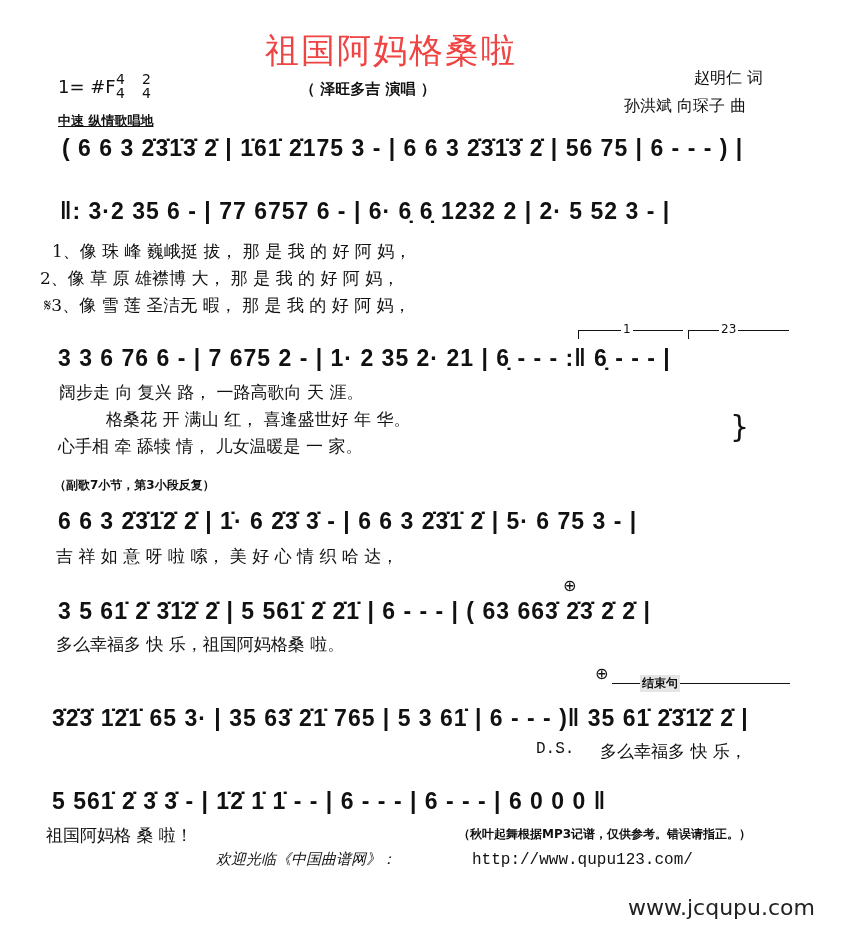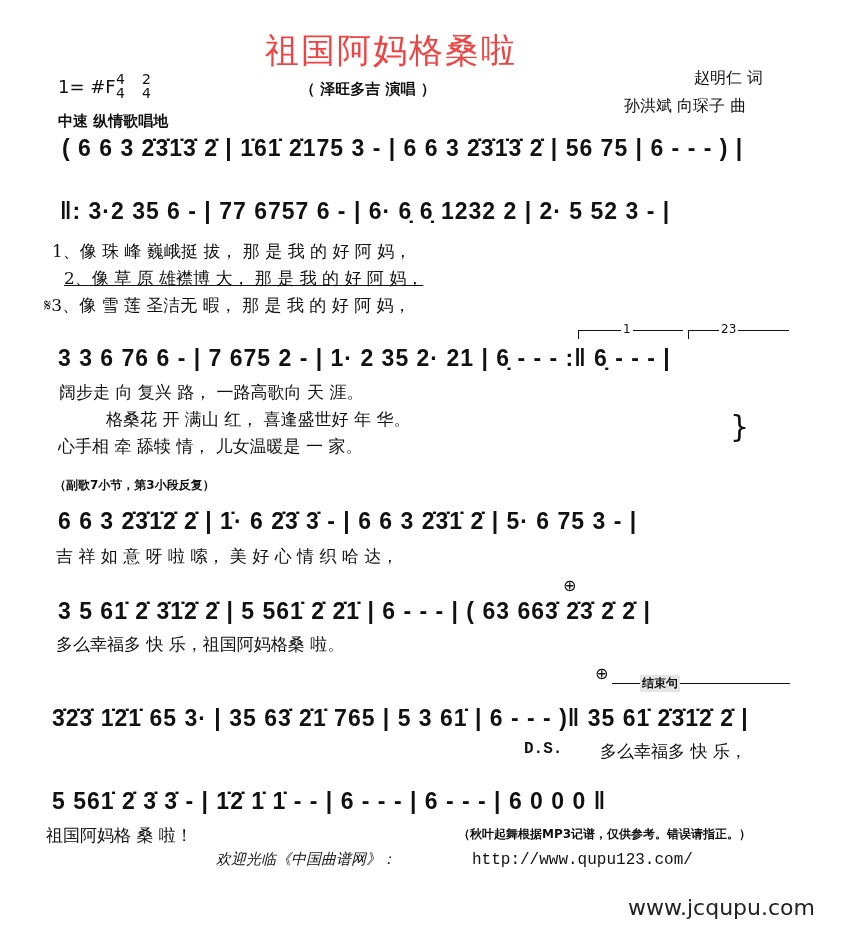--- a/index.html
+++ b/index.html
@@ -1,20 +1,20 @@
 <!DOCTYPE html>
 <html><head>
 <meta charset="utf-8">
 <style>
   html, body { margin:0; padding:0; background:#ffffff; }
   body { width:850px; height:930px; position:relative; overflow:hidden; font-family:"DejaVu Sans", sans-serif; color:#111; }
   .abs { position:absolute; white-space:nowrap; }
   .title { font-family:"DejaVu Sans", sans-serif; font-size:34px; color:#ef4444; letter-spacing:2px; }
   .meta { font-size:15px; font-weight:bold; }
-  .sub { font-size:15px; font-weight:bold; }
+  .sub { font-size:13px; font-weight:bold;text-decoration:underline; }
   .credits { font-size:16px; font-family:"DejaVu Serif", serif; }
   .notes { font-family:"Liberation Sans", sans-serif; font-weight:bold; font-size:23px; letter-spacing:1px; }
   .lyric { font-family:"DejaVu Serif", serif; font-size:17px; }
   .small { font-size:12px; font-weight:bold; }
   .footer { font-family:"DejaVu Serif", serif; font-size:15px;font-style:italic; }
   .mono { font-family:"Liberation Mono", monospace; font-size:16px; }
   .wm { font-family:"DejaVu Sans", sans-serif; font-size:22px; color:#222; }
   .volta { position:absolute; border-top:1px solid #111; border-left:1px solid #111; height:8px; }
   .volta-label { font-size:12px; background:#fff; padding:0 2px; position:absolute; top:-9px; }
 </style>
@@ -31,21 +31,21 @@
 <div class="abs" style="left:142px; top:72px; font-size:14px; line-height:14px; text-align:center;">2<br>4</div>
 <div class="abs sub" style="left:58px; top:112px;">中速  纵情歌唱地</div>
 
 <div class="abs credits" style="left:694px; top:68px;">赵明仁 词</div>
 <div class="abs credits" style="left:624px; top:96px;">孙洪斌 向琛子 曲</div>
 
 <div class="abs notes" style="left:62px; top:135px;">( 6 6 3 2̇3̇1̇3̇ 2̇ | 1̇61̇ 2̇175 3 - | 6 6 3 2̇3̇1̇3̇ 2̇ | 56 75 | 6 - - - ) |</div>
 
 <div class="abs notes" style="left:60px; top:198px;">‖: 3·2 35 6 - | 77 6757 6 - | 6· 6̣ 6̣ 1232 2 | 2· 5 52 3 - |</div>
 <div class="abs lyric" style="left:52px; top:240px;">1、像    珠   峰      巍峨挺       拔，  那   是   我       的    好      阿    妈，</div>
-<div class="abs lyric" style="left:64px; top:267px;text-decoration:underline;">2、像    草   原      雄襟博       大，  那   是   我       的    好      阿    妈，</div>
+<div class="abs lyric" style="left:40px; top:267px;">2、像    草   原      雄襟博       大，  那   是   我       的    好      阿    妈，</div>
 <div class="abs lyric" style="left:44px; top:294px;text-align:center;">𝄋3、像    雪   莲      圣洁无       暇，  那   是   我       的    好      阿    妈，</div>
 
 <div class="volta" style="left:578px; top:330px; width:104px;">
     <span class="volta-label" style="left:42px;">1</span>
   </div>
 <div class="volta" style="left:688px; top:330px; width:100px;">
     <span class="volta-label" style="left:30px;">23</span>
   </div>
 <div class="abs notes" style="left:58px; top:345px;">3 3 6 76 6 - | 7 675 2 - | 1· 2 35 2·  21 | 6̣ - - - :‖ 6̣ - - - |</div>
 <div class="abs lyric" style="left:59px; top:381px;">阔步走      向      复兴     路，    一路高歌向    天      涯。</div>
@@ -58,21 +58,21 @@
 <div class="abs lyric" style="left:56px; top:545px;">吉 祥    如       意     呀       啦  嗦，  美 好    心      情    织        哈 达，</div>
 
 <div class="abs" style="left:563px; top:576px; font-size:16px;">⊕</div>
 <div class="abs notes" style="left:58px; top:598px;">3 5 61̇ 2̇ 3̇1̇2̇ 2̇ | 5 561̇ 2̇ 2̇1̇ | 6 - - - | ( 63 663̇ 2̇3̇ 2̇ 2̇ |</div>
 <div class="abs lyric" style="left:56px; top:633px;">多么幸福多    快  乐，祖国阿妈格桑          啦。</div>
 
 <div class="abs" style="left:595px; top:664px; font-size:16px;">⊕</div>
 <div class="abs" style="left:612px; top:683px; width:178px; border-top:1px solid #111;"></div>
 <div class="abs small" style="left:640px; top:675px; background:#e5e5e5; padding:0 2px;">结束句</div>
 <div class="abs notes" style="left:52px; top:705px;">3̇2̇3̇ 1̇2̇1̇ 65 3· | 35 63̇ 2̇1̇ 765 | 5 3 61̇ | 6 - - - )‖ 35 61̇ 2̇3̇1̇2̇ 2̇ |</div>
-<div class="abs mono" style="left:524px; top:740px;font-weight:bold;">D.S.</div>
+<div class="abs mono" style="left:536px; top:740px;">D.S.</div>
 <div class="abs lyric" style="left:600px; top:740px;">多么幸福多 快 乐，</div>
 
 <div class="abs notes" style="left:52px; top:788px;">5 561̇ 2̇ 3̇ 3̇ - | 1̇2̇ 1̇ 1̇ - - | 6 - - - | 6 - - - | 6 0 0 0 ‖</div>
 <div class="abs lyric" style="left:46px; top:824px;">祖国阿妈格              桑                    啦！</div>
 <div class="abs small" style="left:458px; top:826px;">（秋叶起舞根据MP3记谱，仅供参考。错误请指正。）</div>
 
 <div class="abs footer" style="left:216px; top:850px;">欢迎光临《中国曲谱网》：</div>
 <div class="abs mono" style="left:448px; top:851px;margin-left:24px;">http://www.qupu123.com/</div>
 <div class="abs wm" style="left:628px; top:895px;">www.jcqupu.com</div>
 

